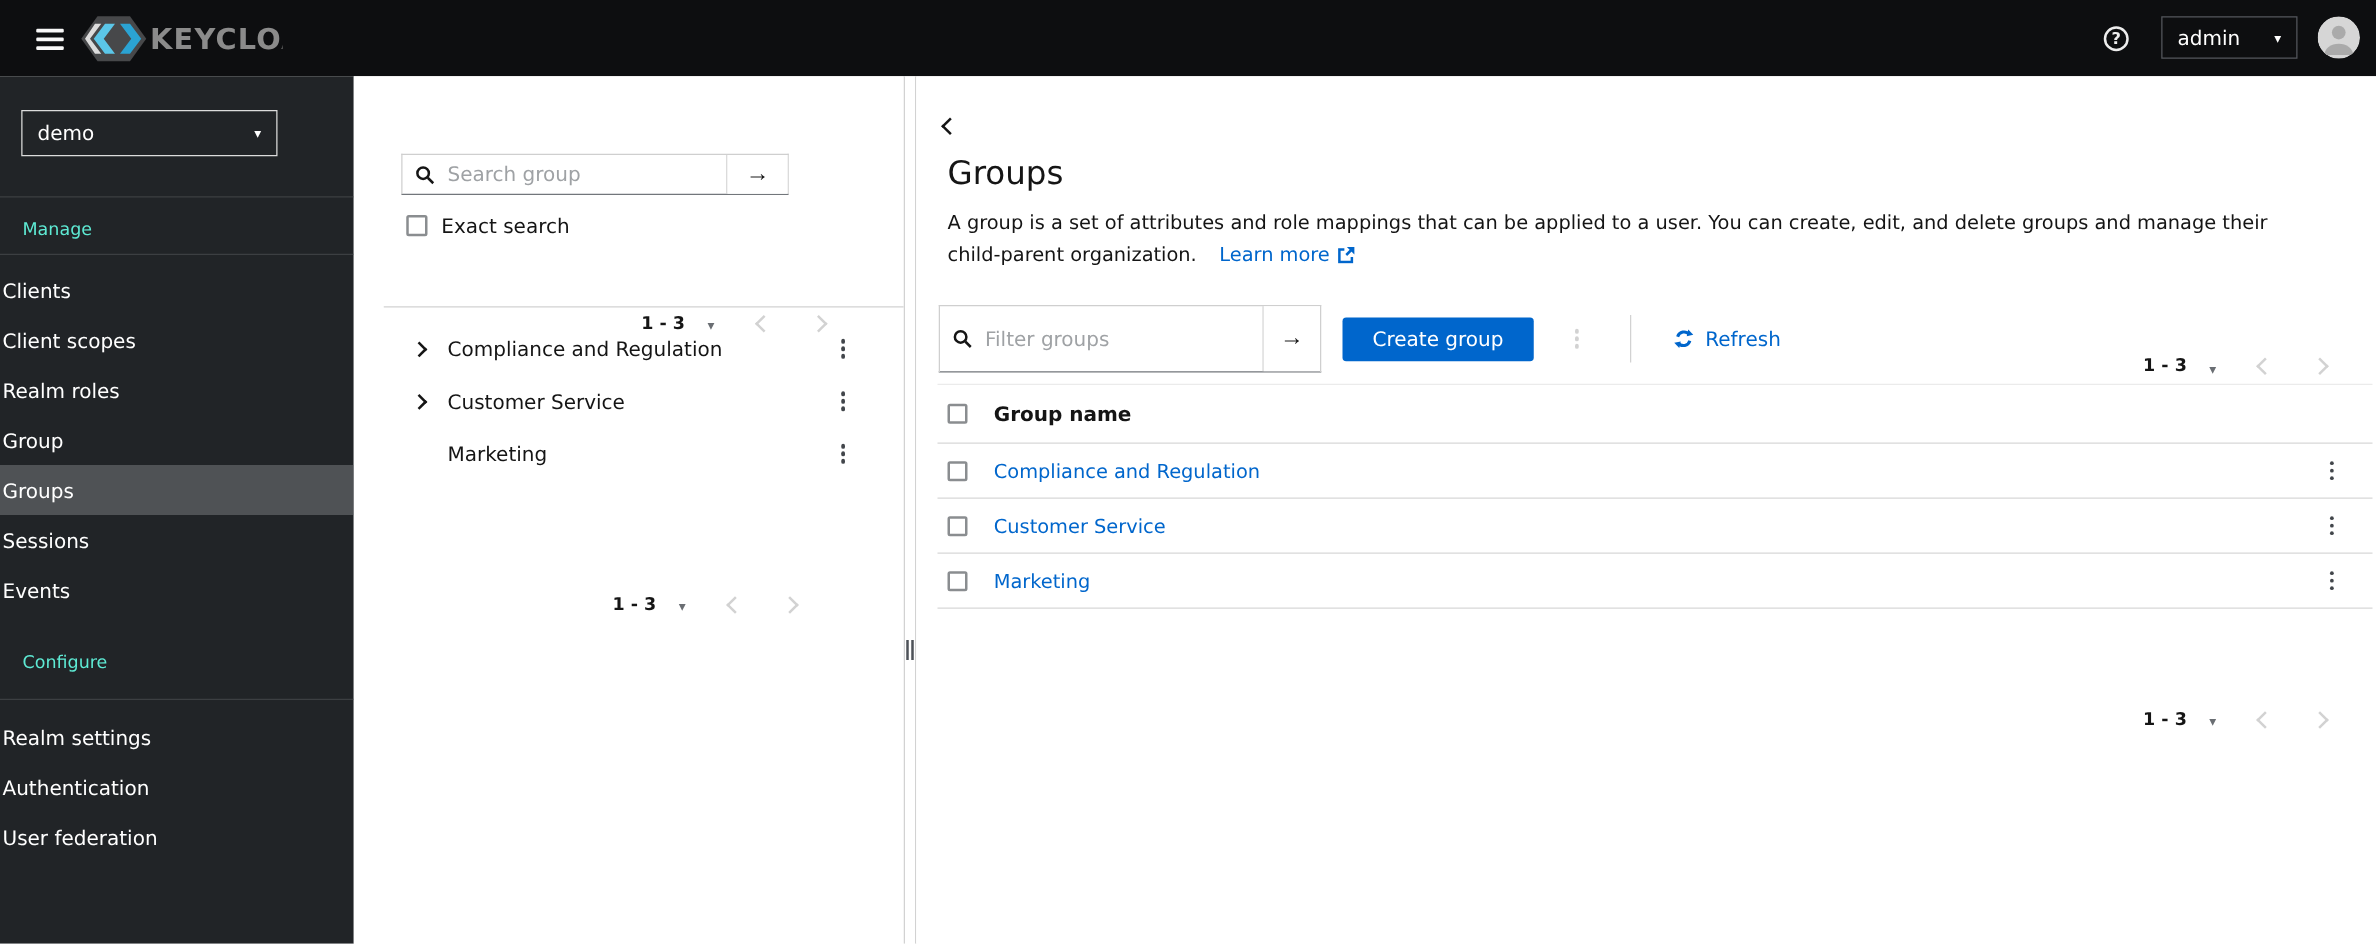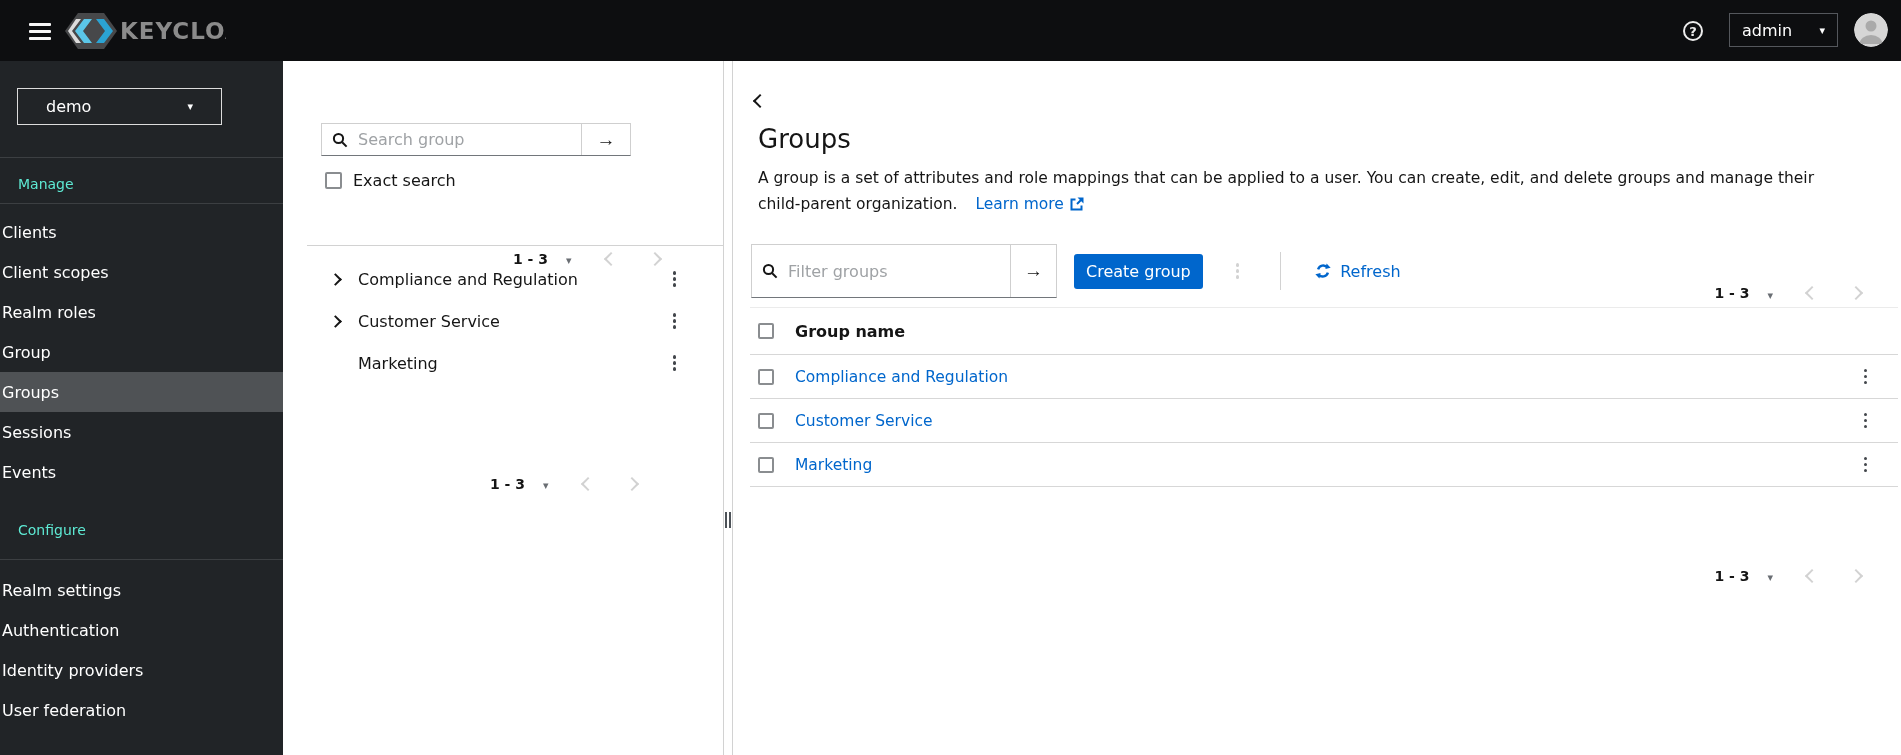--- a/index.html
+++ b/index.html
@@ -26,21 +26,21 @@
   .app{display:flex;height:694px;}
   .sidebar{position:relative;flex:none;width:283px;background:#212427;color:#fff;}
   .drawer{position:relative;flex:none;width:440px;background:#fff;}
   .splitter{position:relative;flex:none;width:8px;background:#fff;
         border-left:1px solid #d2d2d2;border-right:1px solid #d2d2d2;box-sizing:content-box;cursor:col-resize;}
   .splitter .grip{position:absolute;top:451px;left:1px;width:6px;height:16px;box-sizing:border-box;
         border-left:2px solid #4d5258;border-right:2px solid #4d5258;}
   .main{position:relative;flex:1;background:#fff;}
   
   .realm-select{position:absolute;top:27px;left:17px;width:205px;height:37px;border:1px solid #dcdcdc;
-        display:flex;align-items:center;justify-content:space-between;padding:0 28px;
+        display:flex;align-items:center;justify-content:space-between;padding:0 12px;
         box-sizing:border-box;font-size:16px;cursor:pointer;}
   .sb-divider{position:absolute;left:0;right:0;height:1px;background:#3c3f42;}
   .section-label{position:absolute;left:18px;font-size:14px;color:#5eead4;}
   .nav{position:absolute;left:0;right:0;}
   .nav-item{height:40px;display:flex;align-items:center;padding-left:2px;font-size:16px;
         color:#fff;cursor:pointer;}
   .nav-item.active{background:#4f5255;}
   
   .chev{display:inline-block;width:8px;height:8px;border-right:2px solid currentColor;
         border-bottom:2px solid currentColor;}
@@ -82,21 +82,21 @@
   
   .back-btn{position:absolute;top:28px;left:20px;color:#151515;cursor:pointer;padding:2px;}
   .page-title{position:absolute;top:63px;left:25px;font-size:26px;font-weight:400;color:#151515;}
   .desc{position:absolute;top:104px;left:25px;font-size:15.5px;line-height:26px;color:#151515;
         white-space:nowrap;}
   .link{color:#0066cc;text-decoration:none;cursor:pointer;}
   .learn-more{margin-left:18px;display:inline-flex;align-items:center;gap:6px;font-size:15.5px;}
   .toolbar{position:absolute;top:191px;left:18px;right:40px;height:38px;display:flex;align-items:center;}
   .m-filter{width:306px;height:54px;}
   .m-filter .arrow-btn{width:45px;align-self:stretch;}
-  .create-btn{margin-left:17px;height:35px;padding:0 12px;border:0;border-radius:3px;
+  .create-btn{margin-left:17px;height:35px;padding:0 24px;border:0;border-radius:3px;
         background:#0066cc;color:#fff;font-size:16px;font-family:inherit;cursor:pointer;}
   .toolbar .kebab{margin-left:28px;}
   .vr{width:1px;height:38px;background:#d2d2d2;margin-left:36px;flex:none;}
   .refresh{margin-left:34px;display:flex;align-items:center;gap:9px;font-size:16px;}
   .toolbar .pager{margin-left:auto;}
   .gtable{position:absolute;top:246px;left:17px;width:1148px;}
   .t-row{display:flex;align-items:center;border-bottom:1px solid #d7d7d7;}
   .t-head{height:46px;border-top:1px solid #ebebeb;}
   .t-body-row{height:43px;}
   .t-row .cb{margin-left:8px;}
@@ -175,23 +175,20 @@
     <div class="section-label" style="top:461px">Configure</div>
     <div class="sb-divider" style="top:498px"></div>
     <div class="nav" style="top:509px">
       <div class="nav-item">
           <span>Realm settings</span>
         </div>
       <div class="nav-item">
           <span>Authentication</span>
         </div>
       <div class="nav-item">
-          <span>Identity providers</span>
-        </div>
-      <div class="nav-item">
           <span>User federation</span>
         </div>
     </div>
   </nav>
 
   <section class="drawer">
     <div class="pf-input d-search">
       <span class="sicon">
         <svg width="16" height="16" viewBox="0 0 16 16">
           <circle cx="6.5" cy="6.5" r="4.6" fill="none" stroke="#151515" stroke-width="2"></circle>

